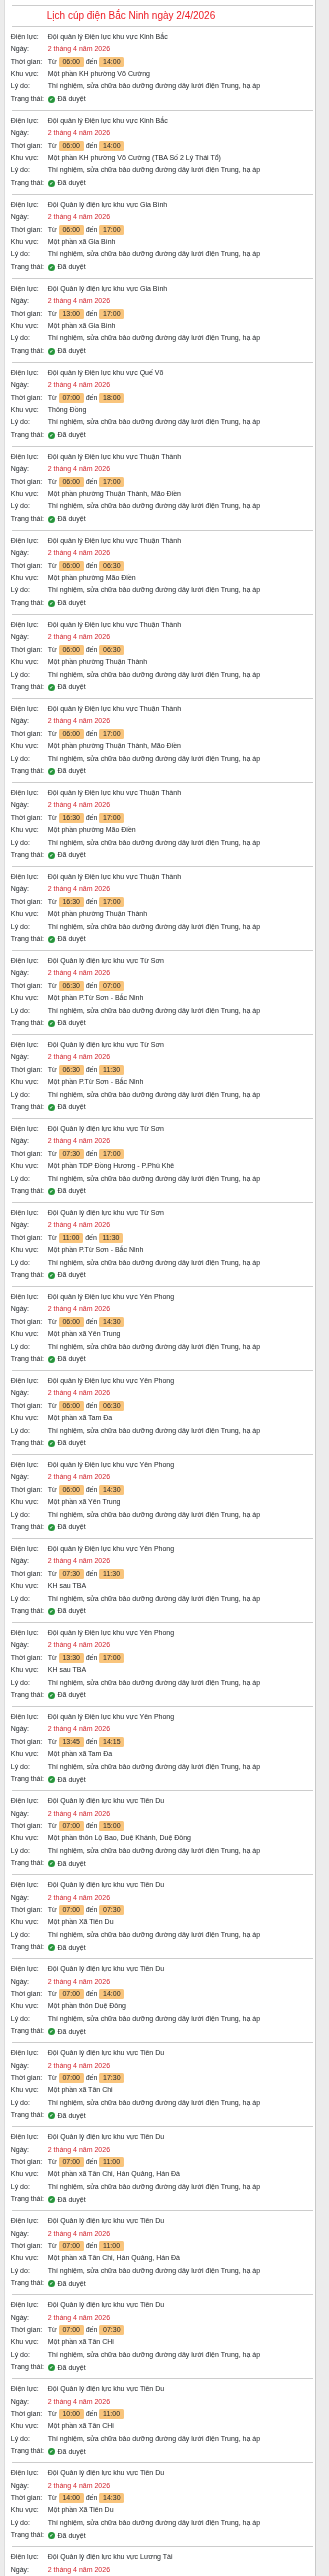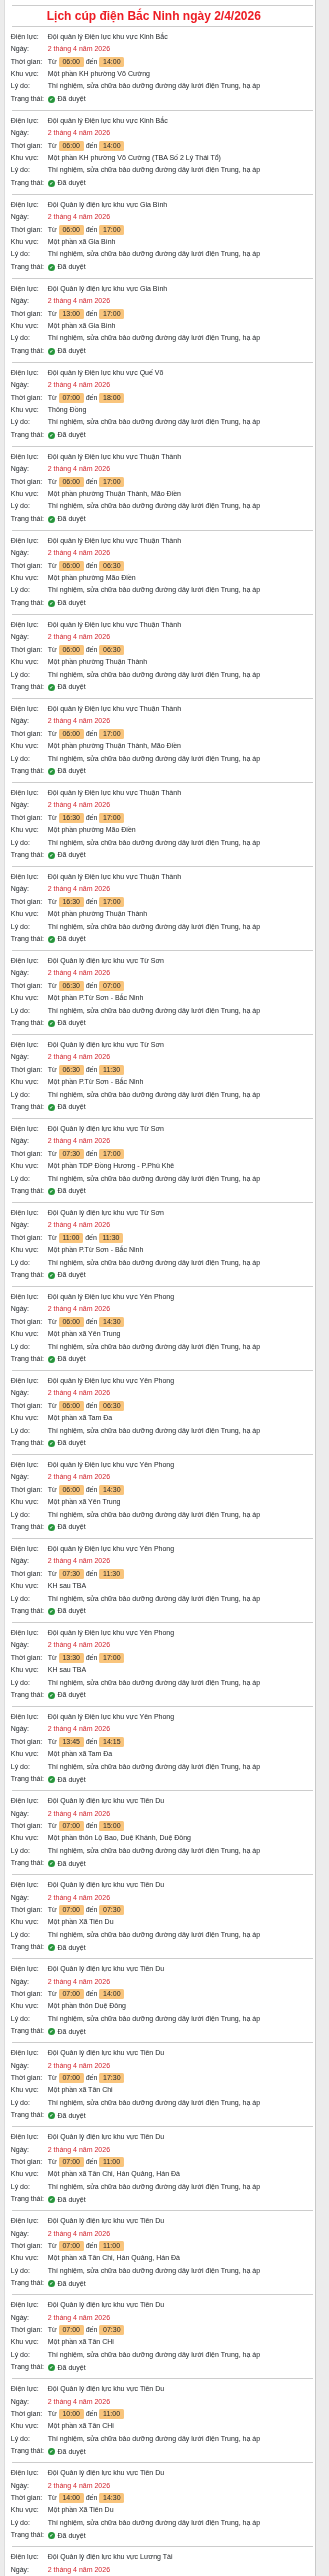--- a/index.html
+++ b/index.html
@@ -20,23 +20,23 @@
     padding:0.5px 0 5.2px 2.6px;
     min-height:2755px;
   }
   hr.rule{
     border:0;
     border-top:0.5px solid #cccccc;
     margin:4.1px 2.1px 4.1px 5.2px;
     height:0;
   }
   h1.title{
-    font-size:12px;
+    font-size:10px;
     line-height:10.3px;
-    font-weight:bold;
+    font-weight:normal;
     color:#ed1c24;
     margin:5.2px 0 4.6px 3.6px;
     padding-left:36px;
   }
   .outage{margin:0;}
   .row{
     display:flex;
     align-items:baseline;
     line-height:12.4px;
     padding-left:3.6px;

